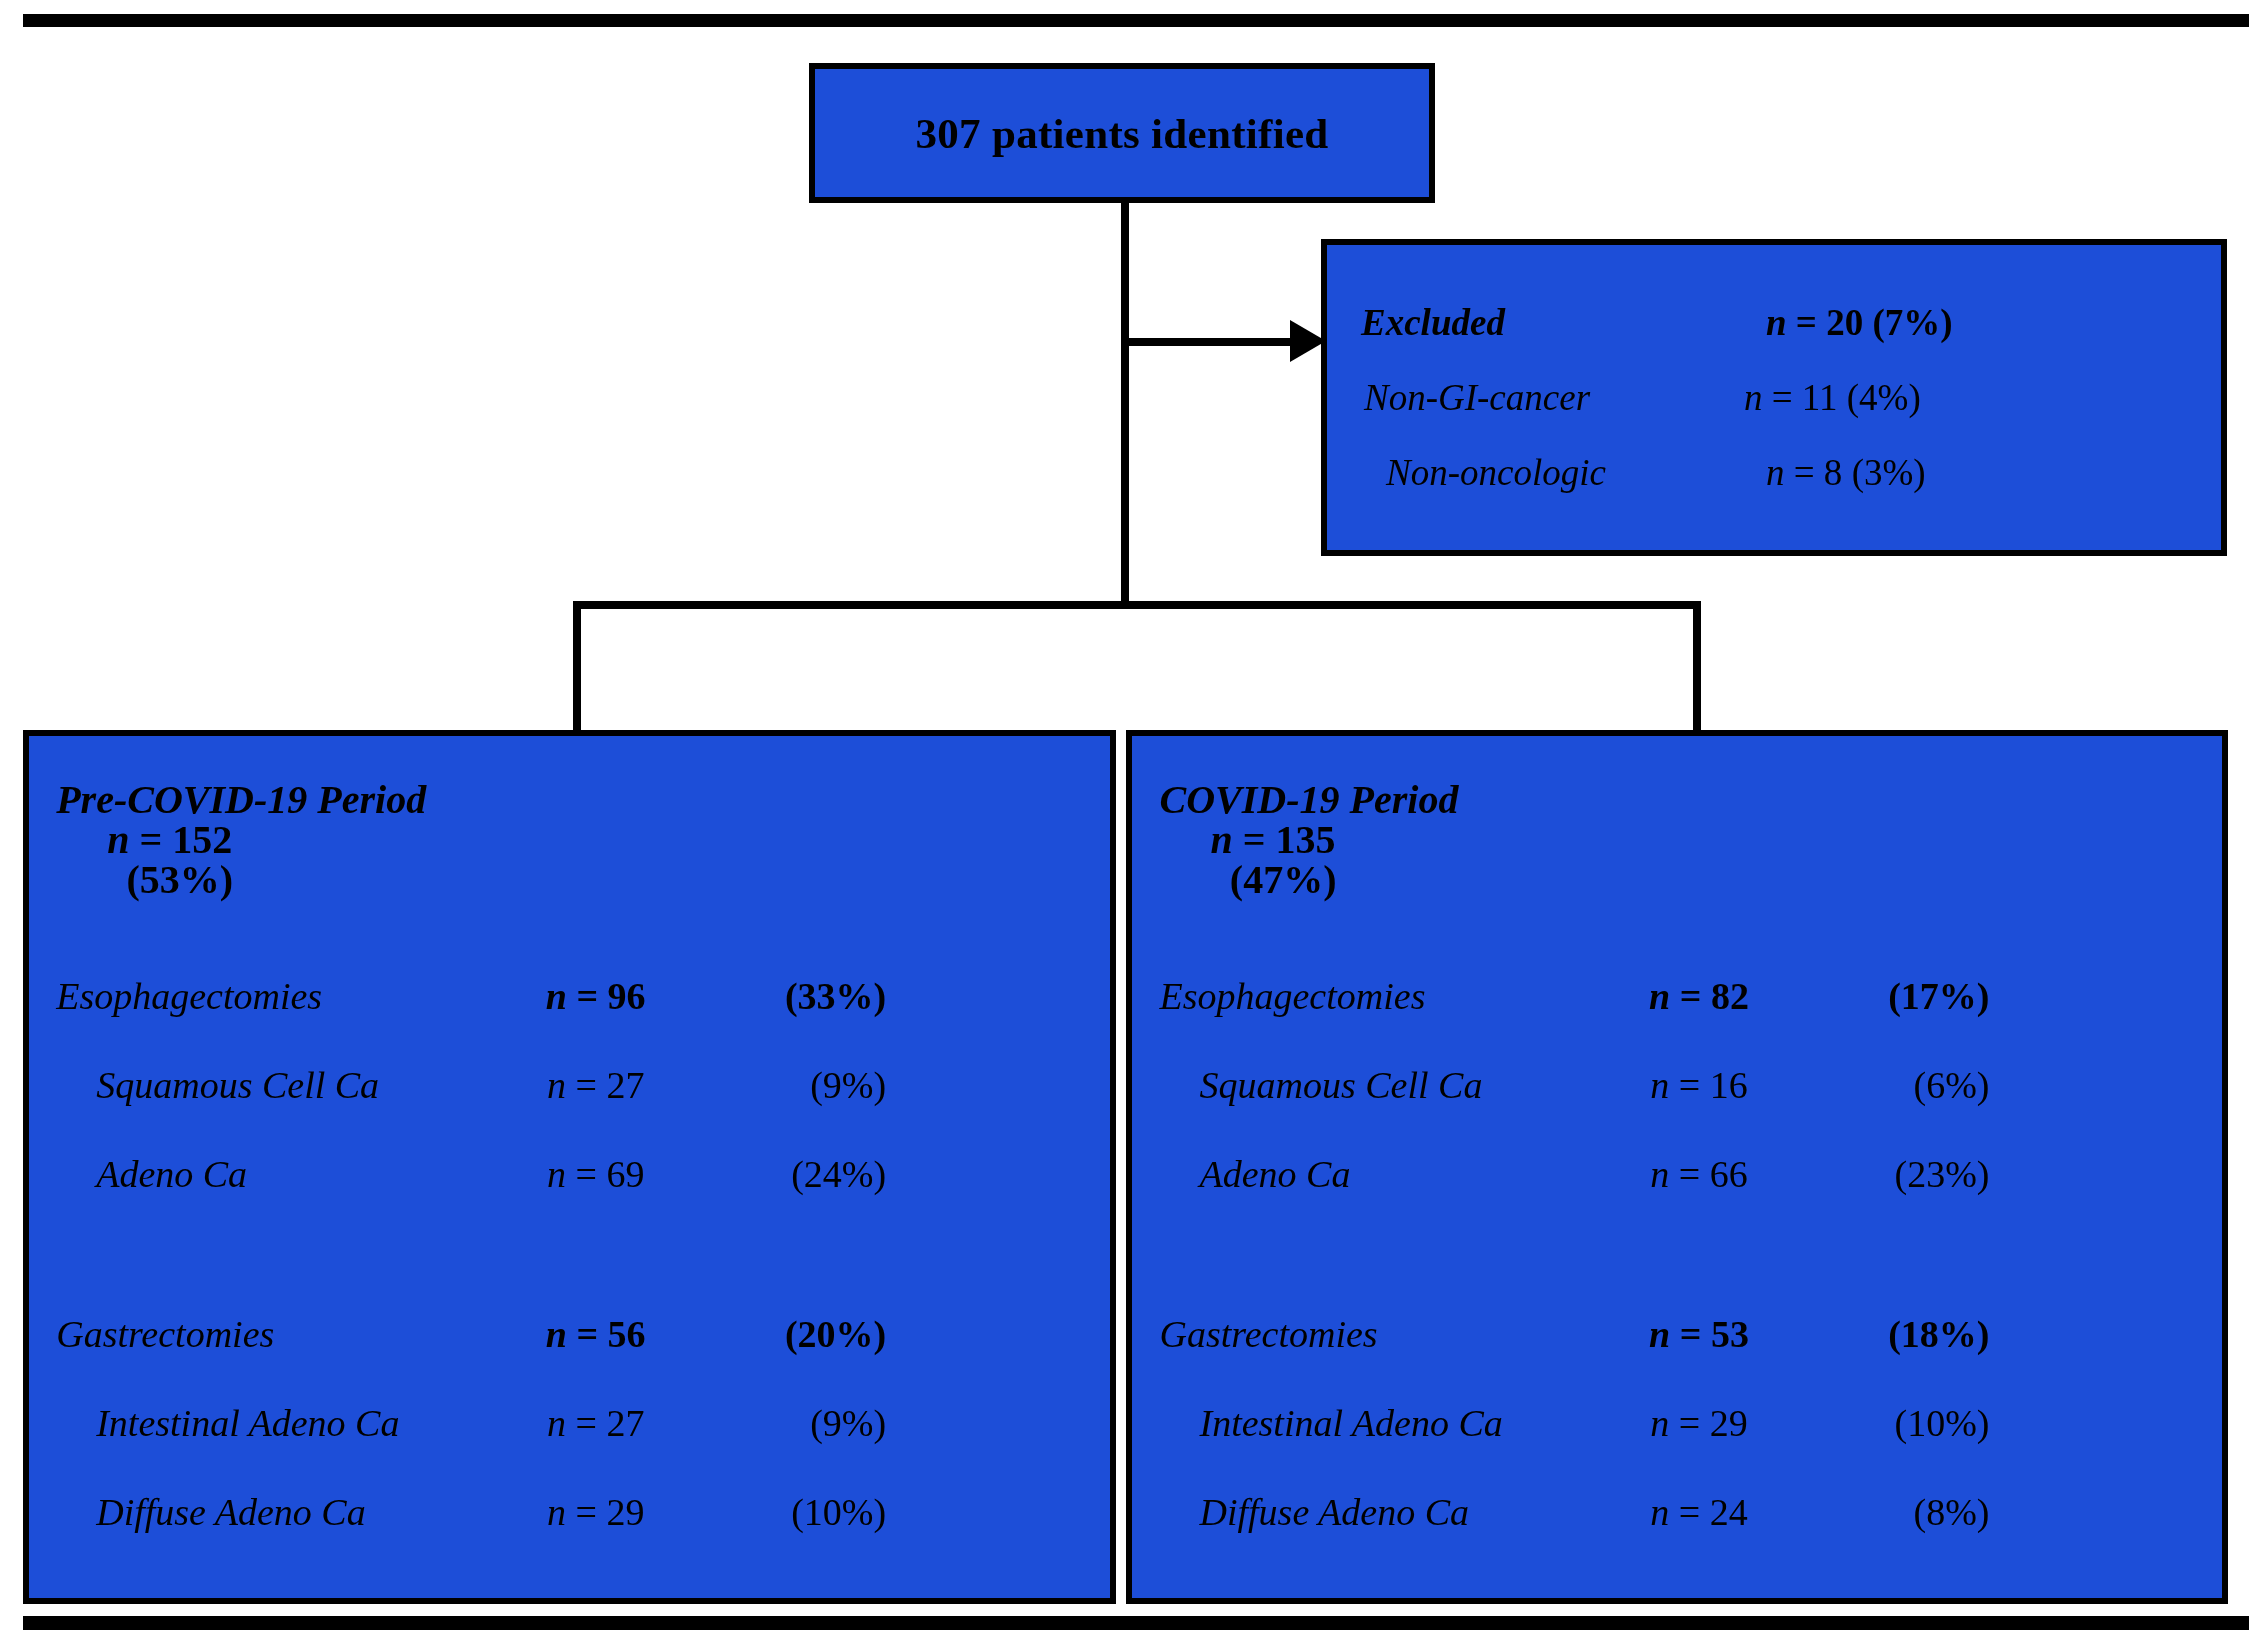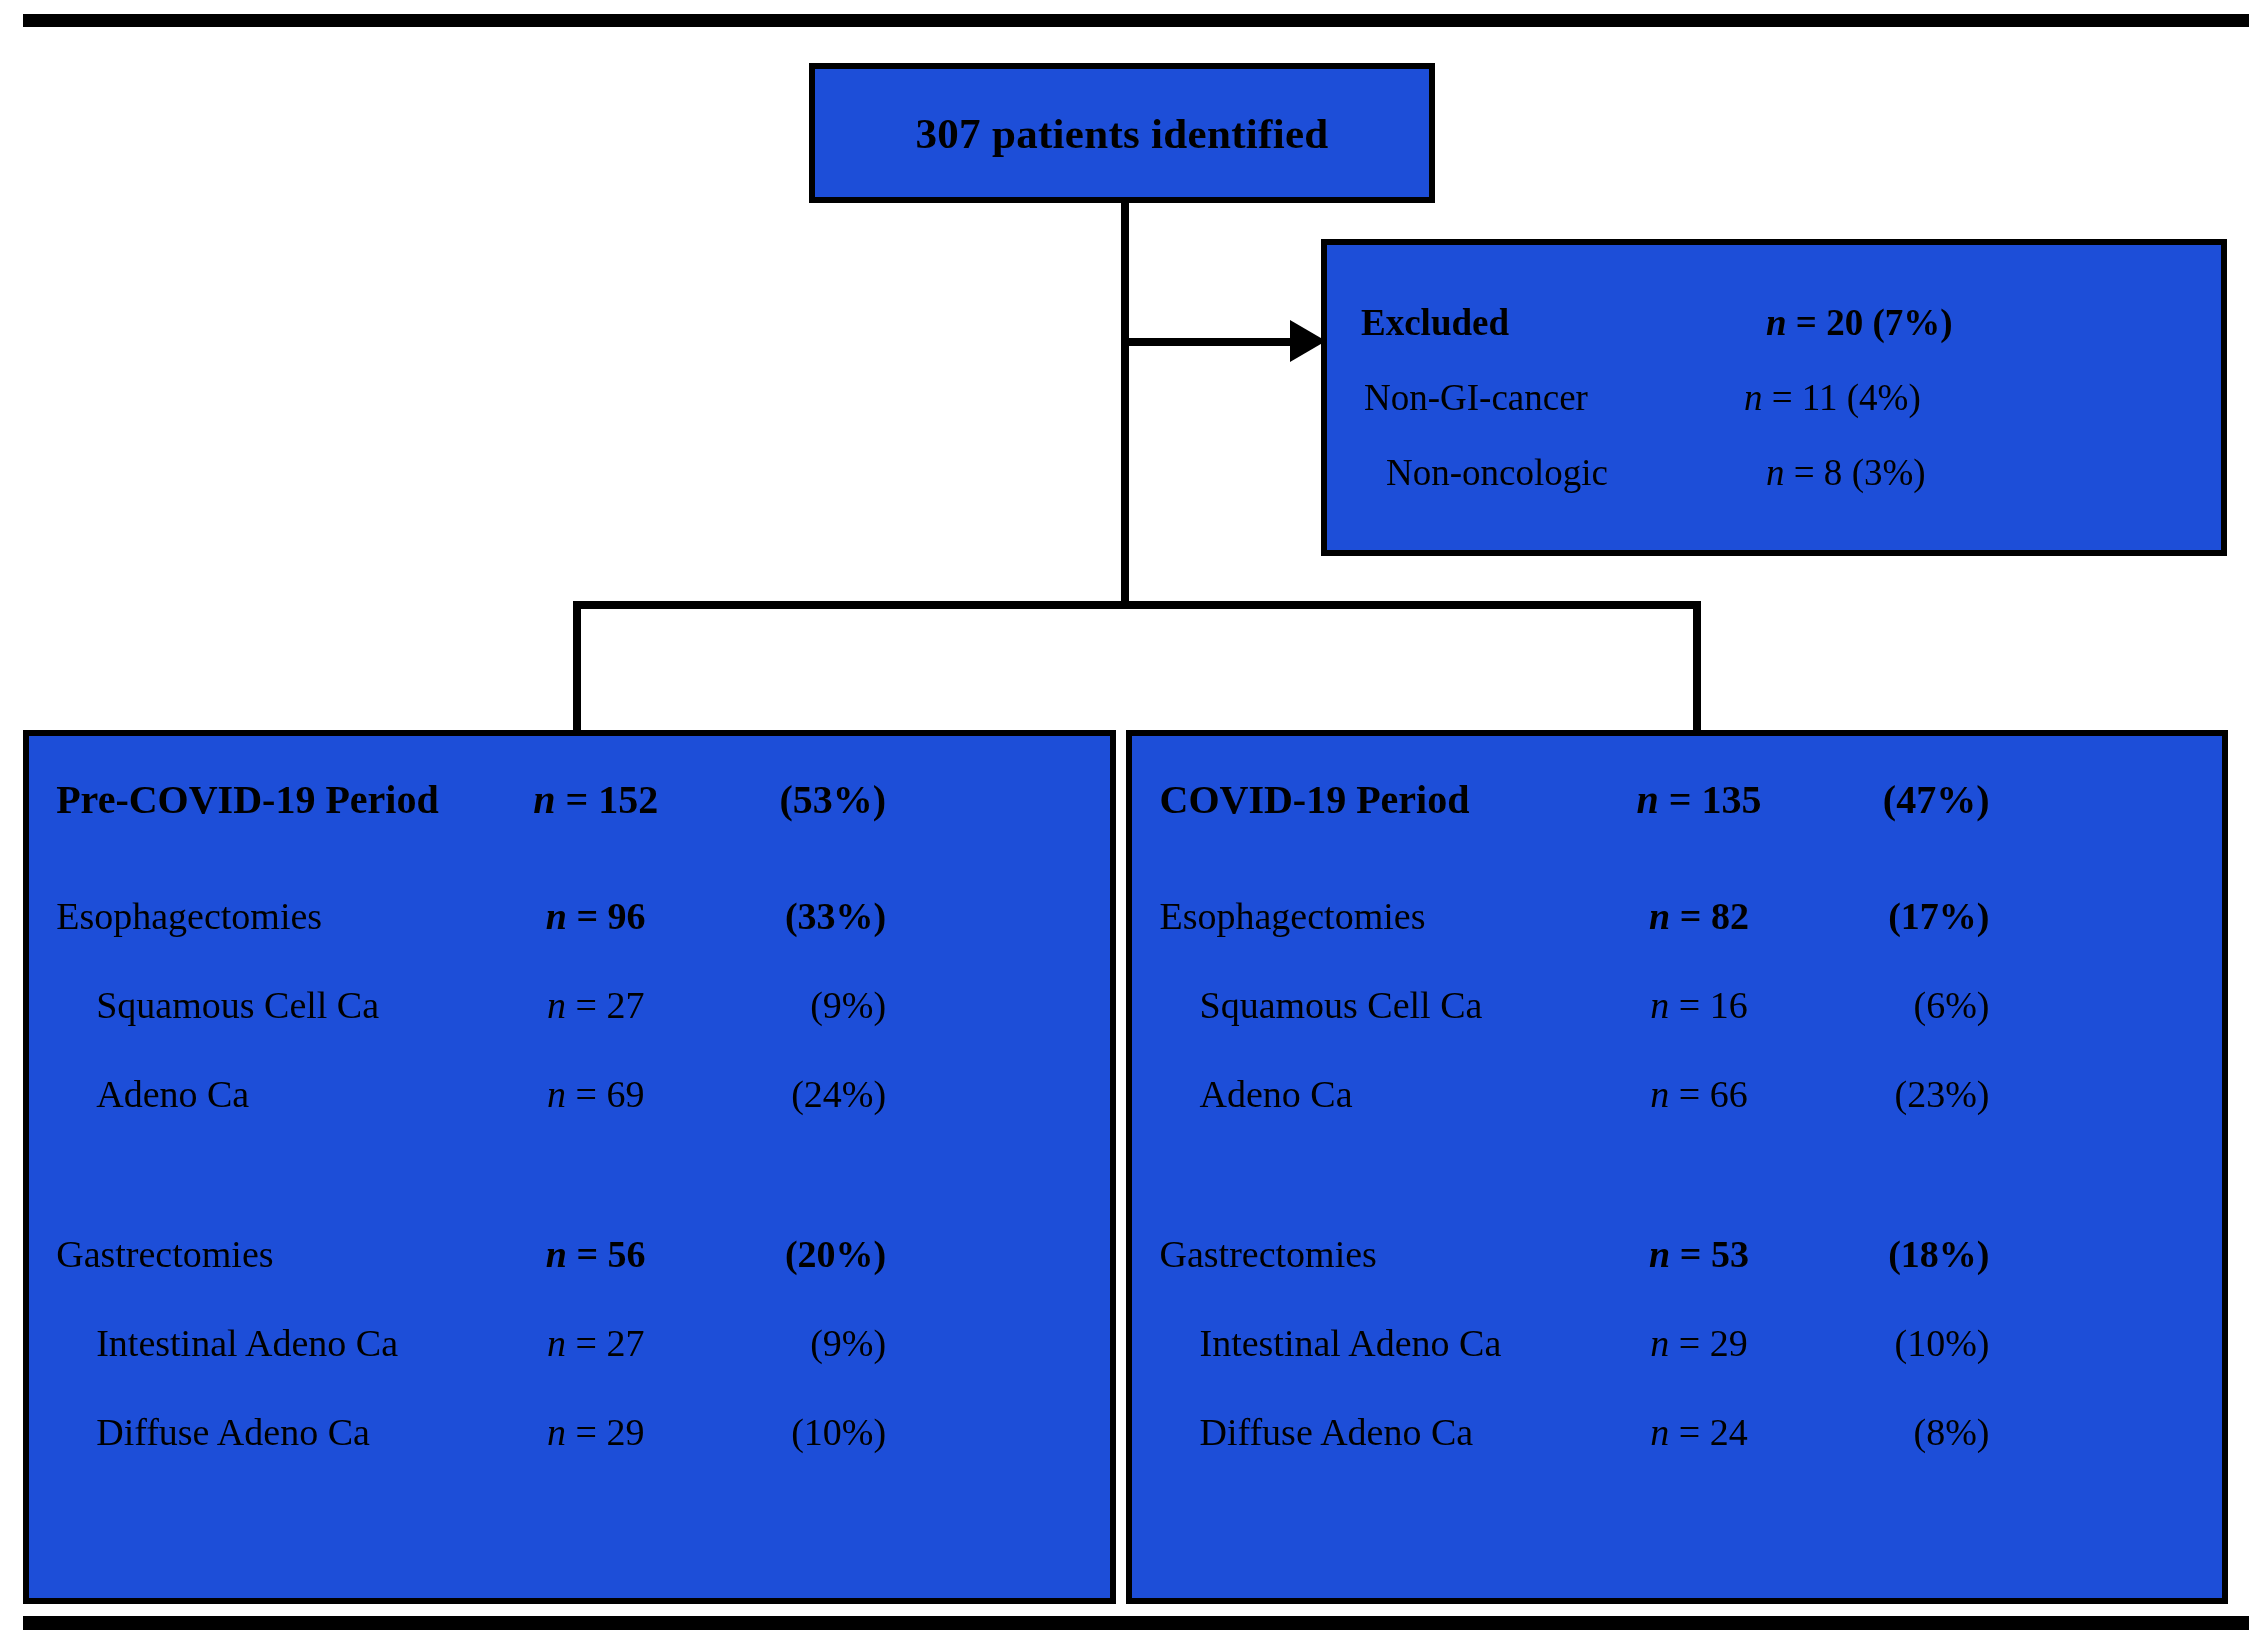--- a/index.html
+++ b/index.html
@@ -31,40 +31,40 @@
   
   #excluded-box{left:1321px;top:239px;width:906px;height:317px;}
   #excluded-box .rows{position:absolute;left:0;right:0;top:50%;transform:translateY(-50%);}
 
   
   #panel-pre{left:22.7px;top:730px;width:1093px;height:874px;}
   #panel-covid{left:1126px;top:730px;width:1102px;height:874px;}
 
   
   .row{display:flex;align-items:baseline;white-space:nowrap;}
-  .rlabel{flex:0 0 auto;}
+  .rlabel{flex:0 0 auto;font-style:italic;}
   .rn{flex:0 0 auto;text-align:center;}
   .rpct{flex:0 0 auto;text-align:right;}
   .n-it{font-style:italic;}
 
   
   #excluded-box .row{font-size:37px;padding:0 0 0 34px;margin:12.4px 0;}
   #excluded-box .rlabel{width:405px;}
   #excluded-box .rn{width:auto;}
   #excluded-box .row.indent .rlabel{padding-left:25px;width:380px;}
   #excluded-box .row.hdr{font-weight:bold;margin-bottom:32px;}
   #excluded-box .row.r2{margin-bottom:32px;padding-left:12px;}
 
   
   .panel-body{position:absolute;left:0;top:0;right:0;bottom:0;padding:44px 27.5px 0 27.5px;box-sizing:border-box;}
   .panel-body .row{font-size:38px;line-height:1.0;margin:0;}
   .panel-body .rlabel{width:426px;}
   .panel-body .rn{width:227px;}
   .panel-body .rpct{width:177px;}
-  .panel-body .row.title{font-weight:bold;font-size:40px;}
+  .panel-body .row.title{font-weight:bold;font-size:40px;flex-direction:column;}
   .panel-body .row.grp{font-weight:bold;}
   .panel-body .row.grp .rlabel{font-weight:normal;}
   .panel-body .row.sub .rlabel{padding-left:40px;width:386px;}
 
   .sp-title{height:77px;}
   .sp-row{height:51px;}
   .sp-gap{height:71px;}
 </style>
 </head>
 <body>

